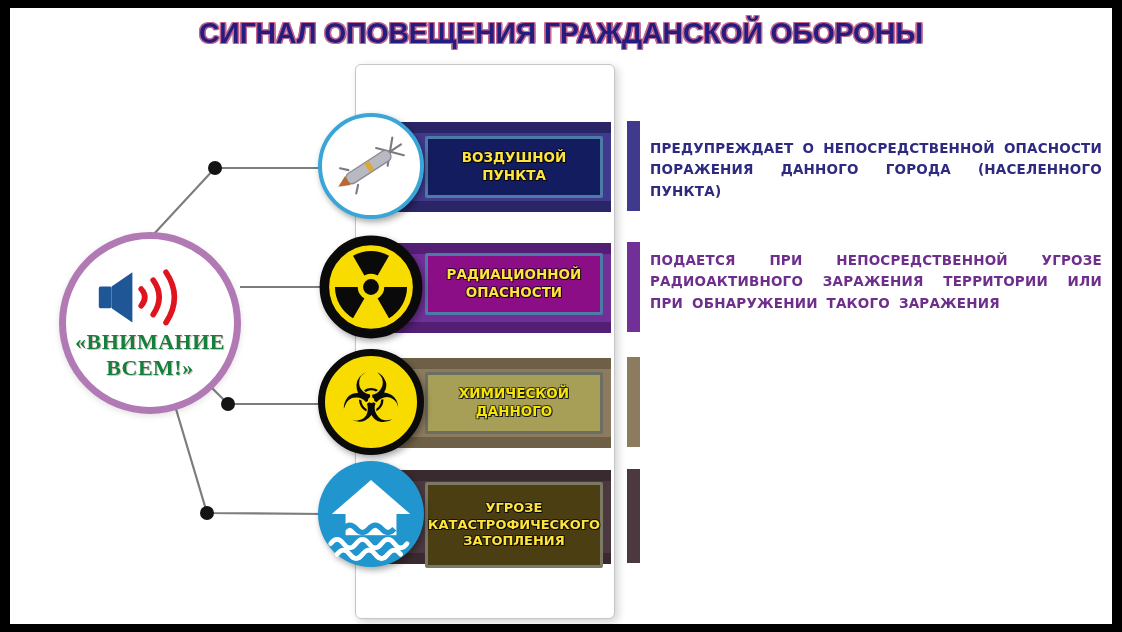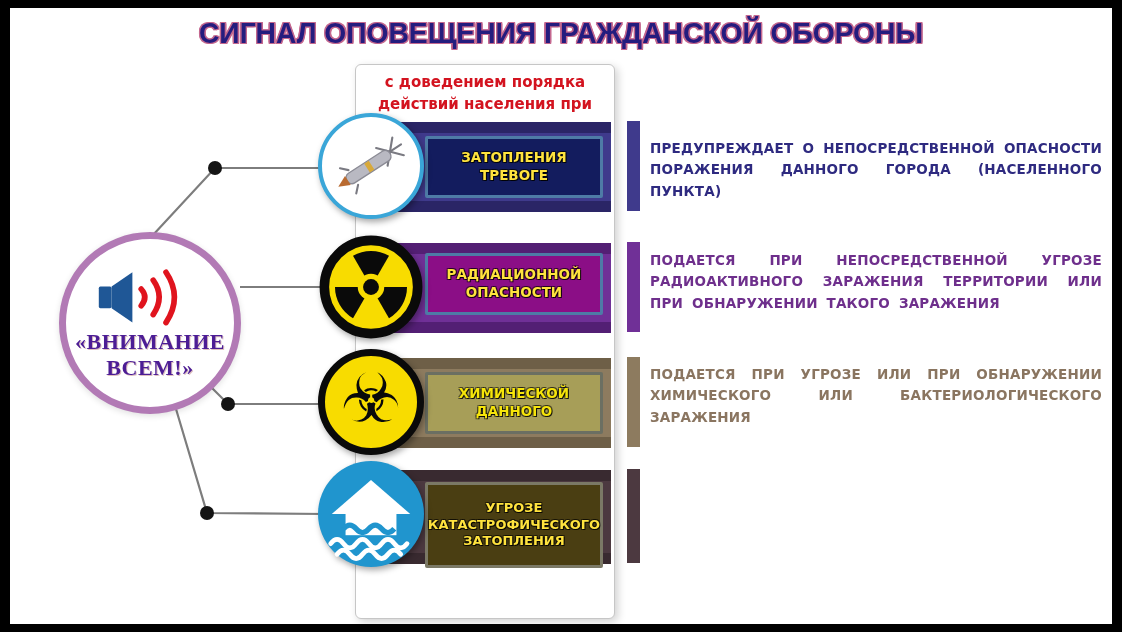--- a/index.html
+++ b/index.html
@@ -91,38 +91,34 @@
     <div class="att-circle" style="border-color: rgb(178, 122, 181);">
       <svg width="112" height="64" viewBox="0 0 140 80">
         <rect x="6" y="27" width="16" height="27" rx="2" fill="#1f5796"></rect>
         <polygon points="22,27 48,9 48,72 22,54" fill="#1f5796"></polygon>
         <g stroke="#e0141e" stroke-width="7" fill="none" stroke-linecap="round">
           <path d="M59,30 Q68,40 59,51"></path>
           <path d="M74,19 Q89,40 74,62"></path>
           <path d="M90,9 Q111,40 90,72"></path>
         </g>
       </svg>
-      <div class="att-text" style="color: #4c1d95;">
+      <div class="att-text" style="color: #15803d;">
         <div>«ВНИМАНИЕ</div>
         <div>ВСЕМ!»</div>
       </div>
     </div>
 
     <div class="panel">
-      <div class="panel-header" style="color: rgb(211, 19, 31);">
-        <div>с доведением порядка</div>
-        <div>действий населения при</div>
-      </div>
 
       <div class="banner r1" style="--banner: #3f3a8c; --band: #2a2566; --box: #131c5e; --box-border: #4e7ba6; --label: #ffe33e; --bar: #3f3a8c; --text: #2e2a80;"></div>
       <div class="banner r2" style="--banner: #703097; --band: #531f74; --box: #8b0e86; --box-border: #4e7ba6; --label: #ffe33e; --bar: #703097; --text: #6e2f8c;"></div>
       <div class="banner r3" style="--banner: #8d7b5f; --band: #6e5f47; --box: #a79e58; --box-border: #6b6f62; --label: #f6e50a; --bar: #8d7b5f; --text: #8a7560;"></div>
       <div class="banner r4" style="--banner: #4c3940; --band: #392a30; --box: #4a3e12; --box-border: #7b7966; --label: #ffe33e; --bar: #4c3940; --text: #4f3b40;"></div>
 
-      <div class="label-box r1" style="--banner: #3f3a8c; --band: #2a2566; --box: #131c5e; --box-border: #4e7ba6; --label: #ffe33e; --bar: #3f3a8c; --text: #2e2a80;">ЗАТОПЛЕНИЯ ТРЕВОГЕ</div>
+      <div class="label-box r1" style="--banner: #3f3a8c; --band: #2a2566; --box: #131c5e; --box-border: #4e7ba6; --label: #ffe33e; --bar: #3f3a8c; --text: #2e2a80;">ВОЗДУШНОЙ ПУНКТА</div>
       <div class="label-box r2" style="--banner: #703097; --band: #531f74; --box: #8b0e86; --box-border: #4e7ba6; --label: #ffe33e; --bar: #703097; --text: #6e2f8c;">РАДИАЦИОННОЙ ОПАСНОСТИ</div>
       <div class="label-box r3" style="--banner: #8d7b5f; --band: #6e5f47; --box: #a79e58; --box-border: #6b6f62; --label: #f6e50a; --bar: #8d7b5f; --text: #8a7560;">ХИМИЧЕСКОЙ ДАННОГО</div>
       <div class="label-box r4" style="--banner: #4c3940; --band: #392a30; --box: #4a3e12; --box-border: #7b7966; --label: #ffe33e; --bar: #4c3940; --text: #4f3b40;">УГРОЗЕ КАТАСТРОФИЧЕСКОГО ЗАТОПЛЕНИЯ</div>
     </div>
 
     <div class="icon-disc r1">
       <svg width="88" height="88" viewBox="0 0 100 100">
         <g transform="rotate(-33 50 50)">
           <g stroke="#7a7a82" stroke-width="2.4" stroke-linecap="round">
             <line x1="66" y1="36" x2="88" y2="60"></line>
@@ -165,16 +161,15 @@
       </svg>
     </div>
 
     <div class="vbar r1" style="--banner: #3f3a8c; --band: #2a2566; --box: #131c5e; --box-border: #4e7ba6; --label: #ffe33e; --bar: #3f3a8c; --text: #2e2a80;"></div>
     <div class="vbar r2" style="--banner: #703097; --band: #531f74; --box: #8b0e86; --box-border: #4e7ba6; --label: #ffe33e; --bar: #703097; --text: #6e2f8c;"></div>
     <div class="vbar r3" style="--banner: #8d7b5f; --band: #6e5f47; --box: #a79e58; --box-border: #6b6f62; --label: #f6e50a; --bar: #8d7b5f; --text: #8a7560;"></div>
     <div class="vbar r4" style="--banner: #4c3940; --band: #392a30; --box: #4a3e12; --box-border: #7b7966; --label: #ffe33e; --bar: #4c3940; --text: #4f3b40;"></div>
 
     <div class="desc r2" style="--banner: #703097; --band: #531f74; --box: #8b0e86; --box-border: #4e7ba6; --label: #ffe33e; --bar: #703097; --text: #6e2f8c;">ПОДАЕТСЯ ПРИ НЕПОСРЕДСТВЕННОЙ УГРОЗЕ РАДИОАКТИВНОГО ЗАРАЖЕНИЯ ТЕРРИТОРИИ ИЛИ ПРИ ОБНАРУЖЕНИИ ТАКОГО ЗАРАЖЕНИЯ</div>
     <div class="desc r1" style="--banner: #3f3a8c; --band: #2a2566; --box: #131c5e; --box-border: #4e7ba6; --label: #ffe33e; --bar: #3f3a8c; --text: #2e2a80;">ПРЕДУПРЕЖДАЕТ О НЕПОСРЕДСТВЕННОЙ ОПАСНОСТИ ПОРАЖЕНИЯ ДАННОГО ГОРОДА (НАСЕЛЕННОГО ПУНКТА)</div>
-    <div class="desc r3" style="--banner: #8d7b5f; --band: #6e5f47; --box: #a79e58; --box-border: #6b6f62; --label: #f6e50a; --bar: #8d7b5f; --text: #8a7560;">ПОДАЕТСЯ ПРИ УГРОЗЕ ИЛИ ПРИ ОБНАРУЖЕНИИ ХИМИЧЕСКОГО ИЛИ БАКТЕРИОЛОГИЧЕСКОГО ЗАРАЖЕНИЯ</div>
 
   </div>
 </div>
 
 </body></html>

